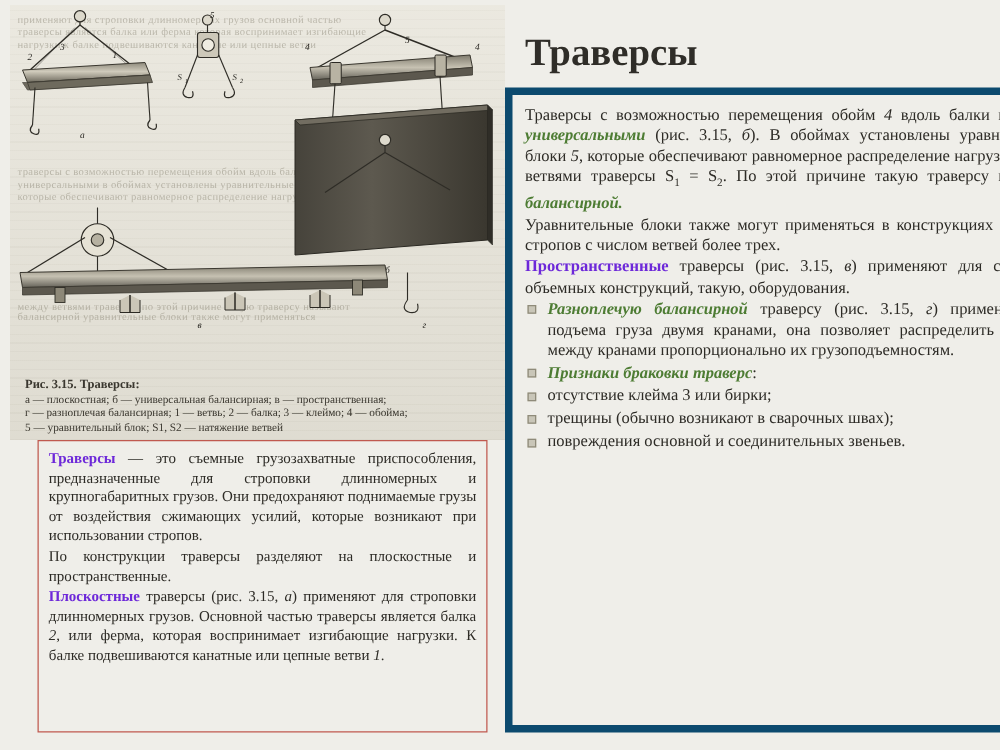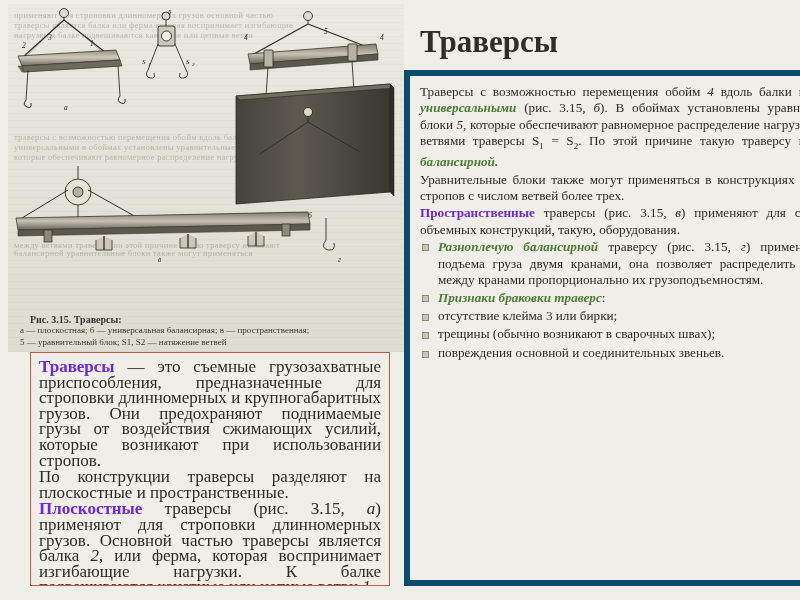--- a/index.html
+++ b/index.html
@@ -54,21 +54,20 @@
     left: 12px;
     bottom: 4px;
     width: 370px;
     font-size: 9px;
     line-height: 11.5px;
     color: #3a372f;
   }
   .fig-caption .ttl {
     font-weight: bold;
     font-size: 10px;
-    margin-left: 10px;
   }
 
   svg.figure-svg {
     position: absolute;
     left: 0; top: 0;
   }
 
   
   .title {
     position: absolute;
@@ -140,21 +139,21 @@
   
   .left-panel {
     position: absolute;
     left: 30px;
     top: 352px;
     width: 360px;
     height: 234px;
     border: 1px solid #c0594f;
     box-sizing: border-box;
     padding: 6px 8px;
-    font-size: 17px;
+    font-size: 12px;
     line-height: 15.6px;
     color: #2d2b26;
     text-align: justify;
     overflow: hidden;
   }
   .left-panel p { margin: 0 0 1px 0; }
 </style>
 </head>
 <body>
 
@@ -309,20 +308,21 @@
       </g>
       <g font-family="Liberation Serif, serif" font-size="7.5" fill="#26241f" font-style="italic">
         <text x="150" y="258">в</text>
         <text x="330" y="258">г</text>
       </g>
     </svg>
 
     <div class="fig-caption">
       <div class="ttl">Рис. 3.15. Траверсы:</div>
       <div>а — плоскостная; б — универсальная балансирная; в — пространственная;</div>
+      <div>г — разноплечая балансирная; 1 — ветвь; 2 — балка; 3 — клеймо; 4 — обойма;</div>
       <div>5 — уравнительный блок; S1, S2 — натяжение ветвей</div>
     </div>
   </div>
 
   <div class="title">Траверсы</div>
 
   <div class="right-panel">
 
     <p><span>Траверсы с возможностью перемещения обойм </span><span class="it">4</span><span> вдоль балки называют </span><span class="em-green">универсальными</span><span> (рис. 3.15, </span><span class="it">б</span><span>). В обоймах установлены уравнительные блоки </span><span class="it">5</span><span>, которые обеспечивают равномерное распределение нагрузок между ветвями траверсы S</span><span class="sub">1</span><span> = S</span><span class="sub">2</span><span>. По этой причине такую траверсу называют </span><span class="em-green">балансирной.</span></p>
 

